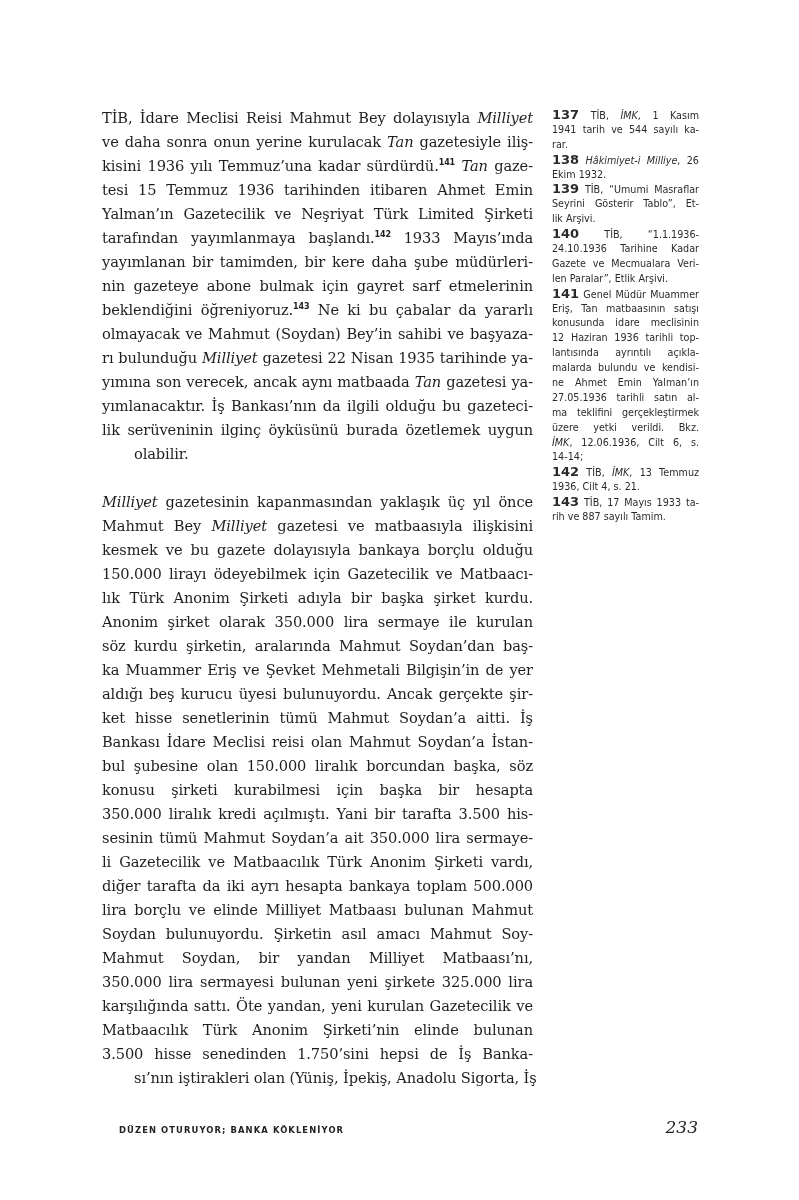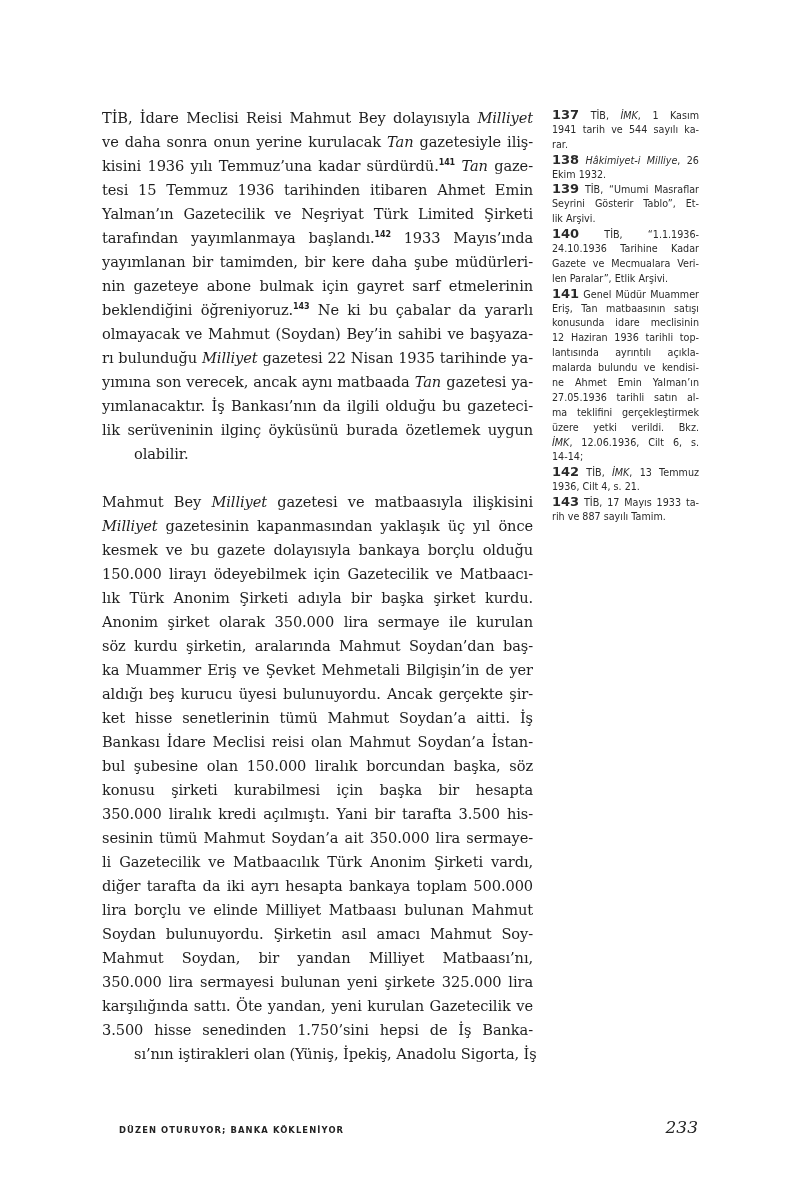--- a/index.html
+++ b/index.html
@@ -44,42 +44,43 @@
       <span class="line">nin gazeteye abone bulmak için gayret sarf etmelerinin</span>
       <span class="line">beklendiğini öğreniyoruz.<sup class="fn">143</sup> Ne ki bu çabalar da yararlı</span>
       <span class="line">olmayacak ve Mahmut (Soydan) Bey’in sahibi ve başyaza-</span>
       <span class="line">rı bulunduğu <i>Milliyet</i> gazetesi 22 Nisan 1935 tarihinde ya-</span>
       <span class="line">yımına son verecek, ancak aynı matbaada <i>Tan</i> gazetesi ya-</span>
       <span class="line">yımlanacaktır. İş Bankası’nın da ilgili olduğu bu gazeteci-</span>
       <span class="line">lik serüveninin ilginç öyküsünü burada özetlemek uygun</span>
       <span class="line last">olabilir.</span>
     </div>
     <div class="para">
+      <span class="line"><i>Milliyet</i> gazetesinin kapanmasından yaklaşık üç yıl önce</span>
       <span class="line">Mahmut Bey <i>Milliyet</i> gazetesi ve matbaasıyla ilişkisini</span>
-      <span class="line"><i>Milliyet</i> gazetesinin kapanmasından yaklaşık üç yıl önce</span>
       <span class="line">kesmek ve bu gazete dolayısıyla bankaya borçlu olduğu</span>
       <span class="line">150.000 lirayı ödeyebilmek için Gazetecilik ve Matbaacı-</span>
       <span class="line">lık Türk Anonim Şirketi adıyla bir başka şirket kurdu.</span>
       <span class="line">Anonim şirket olarak 350.000 lira sermaye ile kurulan</span>
       <span class="line">söz kurdu şirketin, aralarında Mahmut Soydan’dan baş-</span>
       <span class="line">ka Muammer Eriş ve Şevket Mehmetali Bilgişin’in de yer</span>
       <span class="line">aldığı beş kurucu üyesi bulunuyordu. Ancak gerçekte şir-</span>
       <span class="line">ket hisse senetlerinin tümü Mahmut Soydan’a aitti. İş</span>
       <span class="line">Bankası İdare Meclisi reisi olan Mahmut Soydan’a İstan-</span>
       <span class="line">bul şubesine olan 150.000 liralık borcundan başka, söz</span>
       <span class="line">konusu şirketi kurabilmesi için başka bir hesapta</span>
       <span class="line">350.000 liralık kredi açılmıştı. Yani bir tarafta 3.500 his-</span>
       <span class="line">sesinin tümü Mahmut Soydan’a ait 350.000 lira sermaye-</span>
       <span class="line">li Gazetecilik ve Matbaacılık Türk Anonim Şirketi vardı,</span>
       <span class="line">diğer tarafta da iki ayrı hesapta bankaya toplam 500.000</span>
       <span class="line">lira borçlu ve elinde Milliyet Matbaası bulunan Mahmut</span>
       <span class="line">Soydan bulunuyordu. Şirketin asıl amacı Mahmut Soy-</span>
       <span class="line">Mahmut Soydan, bir yandan Milliyet Matbaası’nı,</span>
       <span class="line">350.000 lira sermayesi bulunan yeni şirkete 325.000 lira</span>
       <span class="line">karşılığında sattı. Öte yandan, yeni kurulan Gazetecilik ve</span>
+      <span class="line">Matbaacılık Türk Anonim Şirketi’nin elinde bulunan</span>
       <span class="line">3.500 hisse senedinden 1.750’sini hepsi de İş Banka-</span>
       <span class="line last">sı’nın iştirakleri olan (Yüniş, İpekiş, Anadolu Sigorta, İş</span>
     </div>
   </div>
 <div class="notes" id="notes">
     <div>
       <span class="nline"><span class="nnum">137</span> TİB, <i>İMK</i>, 1 Kasım</span>
       <span class="nline">1941 tarih ve 544 sayılı ka-</span>
       <span class="nline last">rar.</span>
     </div>

